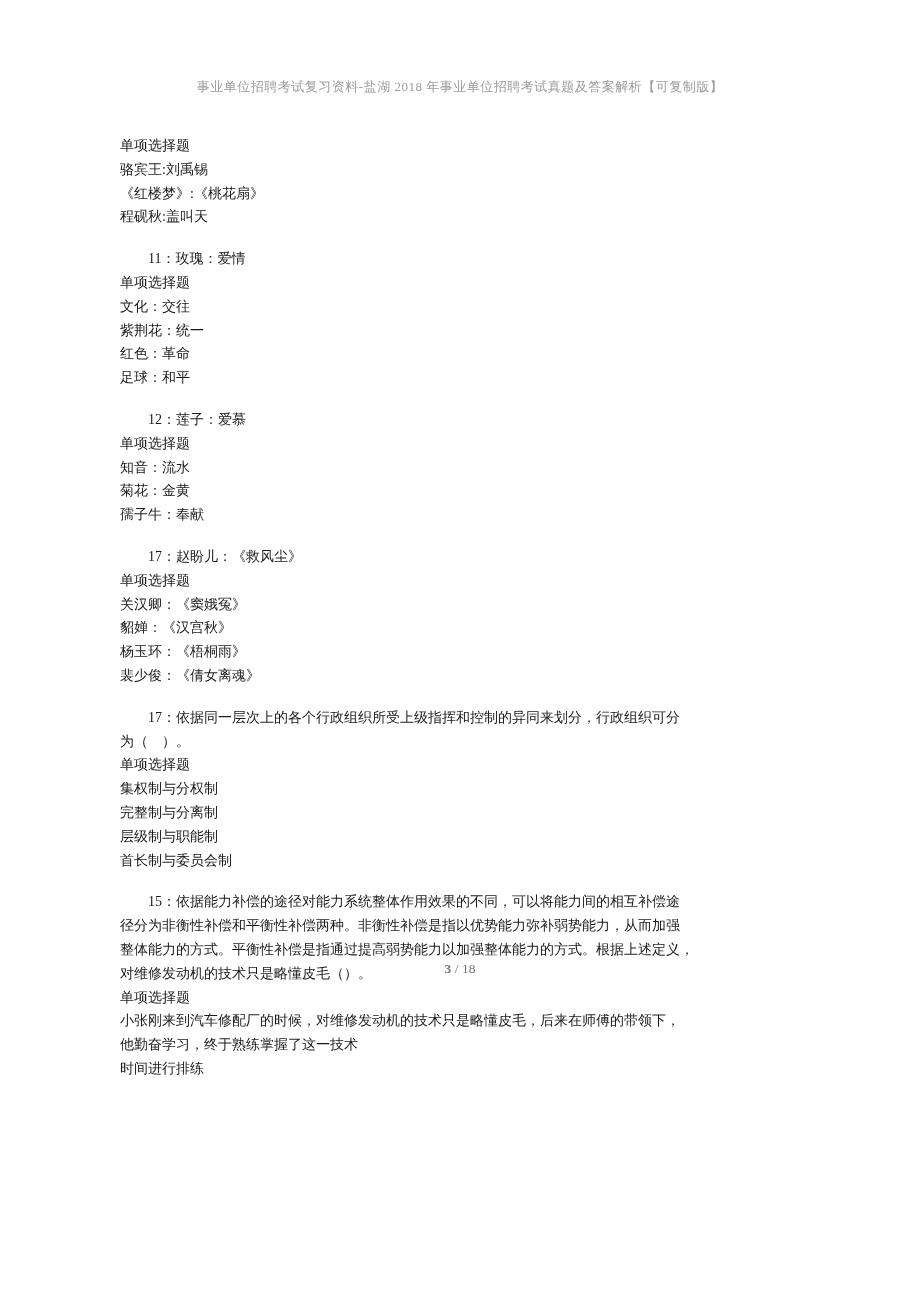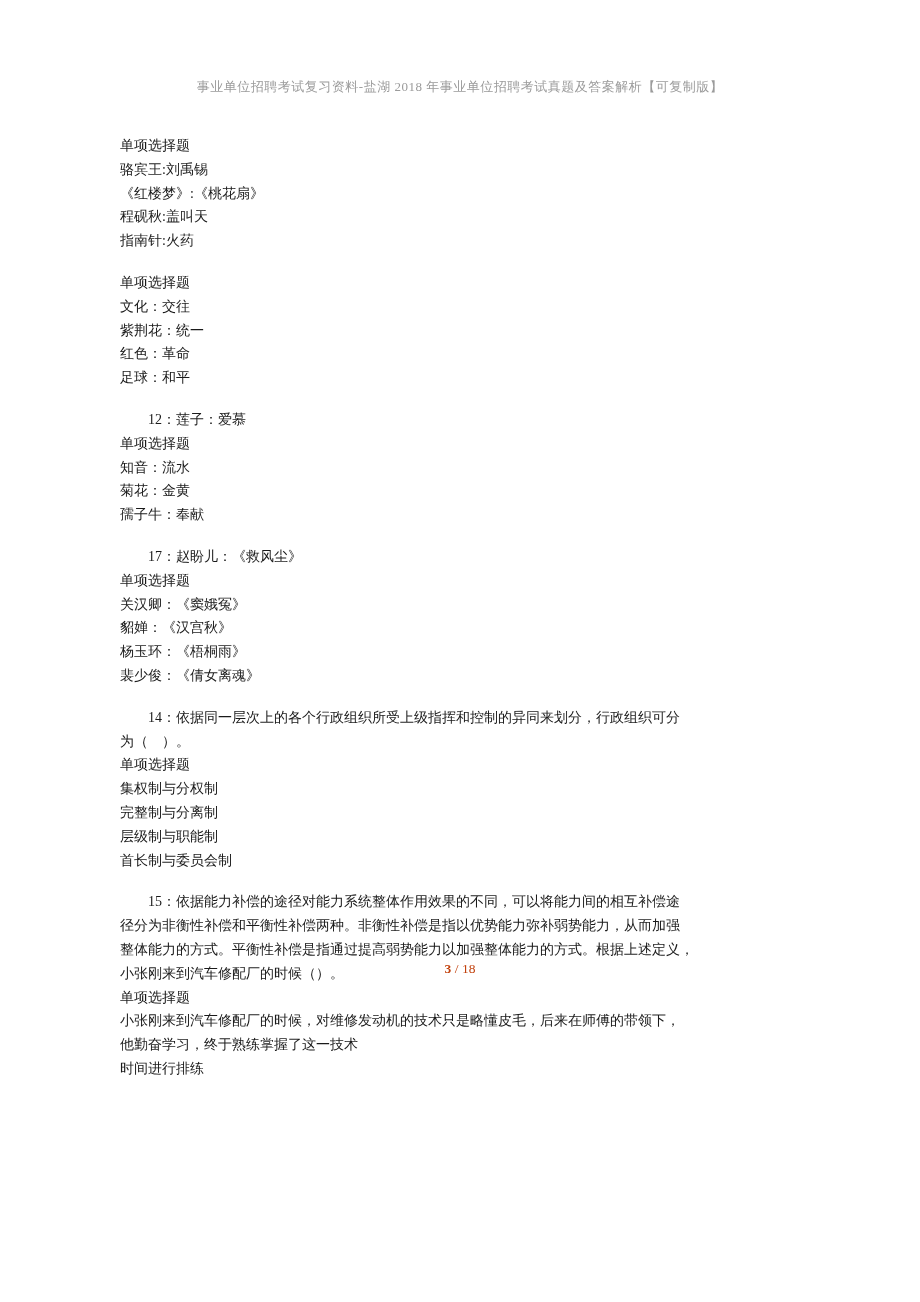--- a/index.html
+++ b/index.html
@@ -43,41 +43,41 @@
   .block {
     margin-bottom: 18px;
   }
   .footer {
     position: absolute;
     bottom: 55px;
     left: 0;
     right: 0;
     text-align: center;
     font-size: 13.5px;
-    color: #c2410c;
+    color: #737373;
     font-family: "Times New Roman", serif;
   }
   .footer .cur {
     font-weight: bold;
   }
 </style>
 </head>
 <body>
 
 <div class="page">
   <div class="header">事业单位招聘考试复习资料-盐湖 2018 年事业单位招聘考试真题及答案解析【可复制版】</div>
   <div class="content" id="content">
       <div class="block">
         <p class="line">单项选择题</p>
         <p class="line">骆宾王:刘禹锡</p>
         <p class="line">《红楼梦》:《桃花扇》</p>
         <p class="line">程砚秋:盖叫天</p>
-        <p class="line">指南针:火药</p>
       </div>
       <div class="block">
+        <p class="line indent">11：玫瑰：爱情</p>
         <p class="line">单项选择题</p>
         <p class="line">文化：交往</p>
         <p class="line">紫荆花：统一</p>
         <p class="line">红色：革命</p>
         <p class="line">足球：和平</p>
       </div>
       <div class="block">
         <p class="line indent">12：莲子：爱慕</p>
         <p class="line">单项选择题</p>
         <p class="line">知音：流水</p>
@@ -86,33 +86,33 @@
       </div>
       <div class="block">
         <p class="line indent">17：赵盼儿：《救风尘》</p>
         <p class="line">单项选择题</p>
         <p class="line">关汉卿：《窦娥冤》</p>
         <p class="line">貂婵：《汉宫秋》</p>
         <p class="line">杨玉环：《梧桐雨》</p>
         <p class="line">裴少俊：《倩女离魂》</p>
       </div>
       <div class="block">
-        <p class="line indent">14：依据同一层次上的各个行政组织所受上级指挥和控制的异同来划分，行政组织可分</p>
+        <p class="line indent">17：依据同一层次上的各个行政组织所受上级指挥和控制的异同来划分，行政组织可分</p>
         <p class="line">为（　）。</p>
         <p class="line">单项选择题</p>
         <p class="line">集权制与分权制</p>
         <p class="line">完整制与分离制</p>
         <p class="line">层级制与职能制</p>
         <p class="line">首长制与委员会制</p>
       </div>
       <div class="block">
         <p class="line indent">15：依据能力补偿的途径对能力系统整体作用效果的不同，可以将能力间的相互补偿途</p>
         <p class="line">径分为非衡性补偿和平衡性补偿两种。非衡性补偿是指以优势能力弥补弱势能力，从而加强</p>
         <p class="line">整体能力的方式。平衡性补偿是指通过提高弱势能力以加强整体能力的方式。根据上述定义，</p>
-        <p class="line">小张刚来到汽车修配厂的时候（）。</p>
+        <p class="line">对维修发动机的技术只是略懂皮毛（）。</p>
         <p class="line">单项选择题</p>
         <p class="line">小张刚来到汽车修配厂的时候，对维修发动机的技术只是略懂皮毛，后来在师傅的带领下，</p>
         <p class="line">他勤奋学习，终于熟练掌握了这一技术</p>
         <p class="line">时间进行排练</p>
       </div>
     </div>
   <div class="footer">
     <span class="cur">3</span><span> / </span><span>18</span>
   </div>
 </div>

